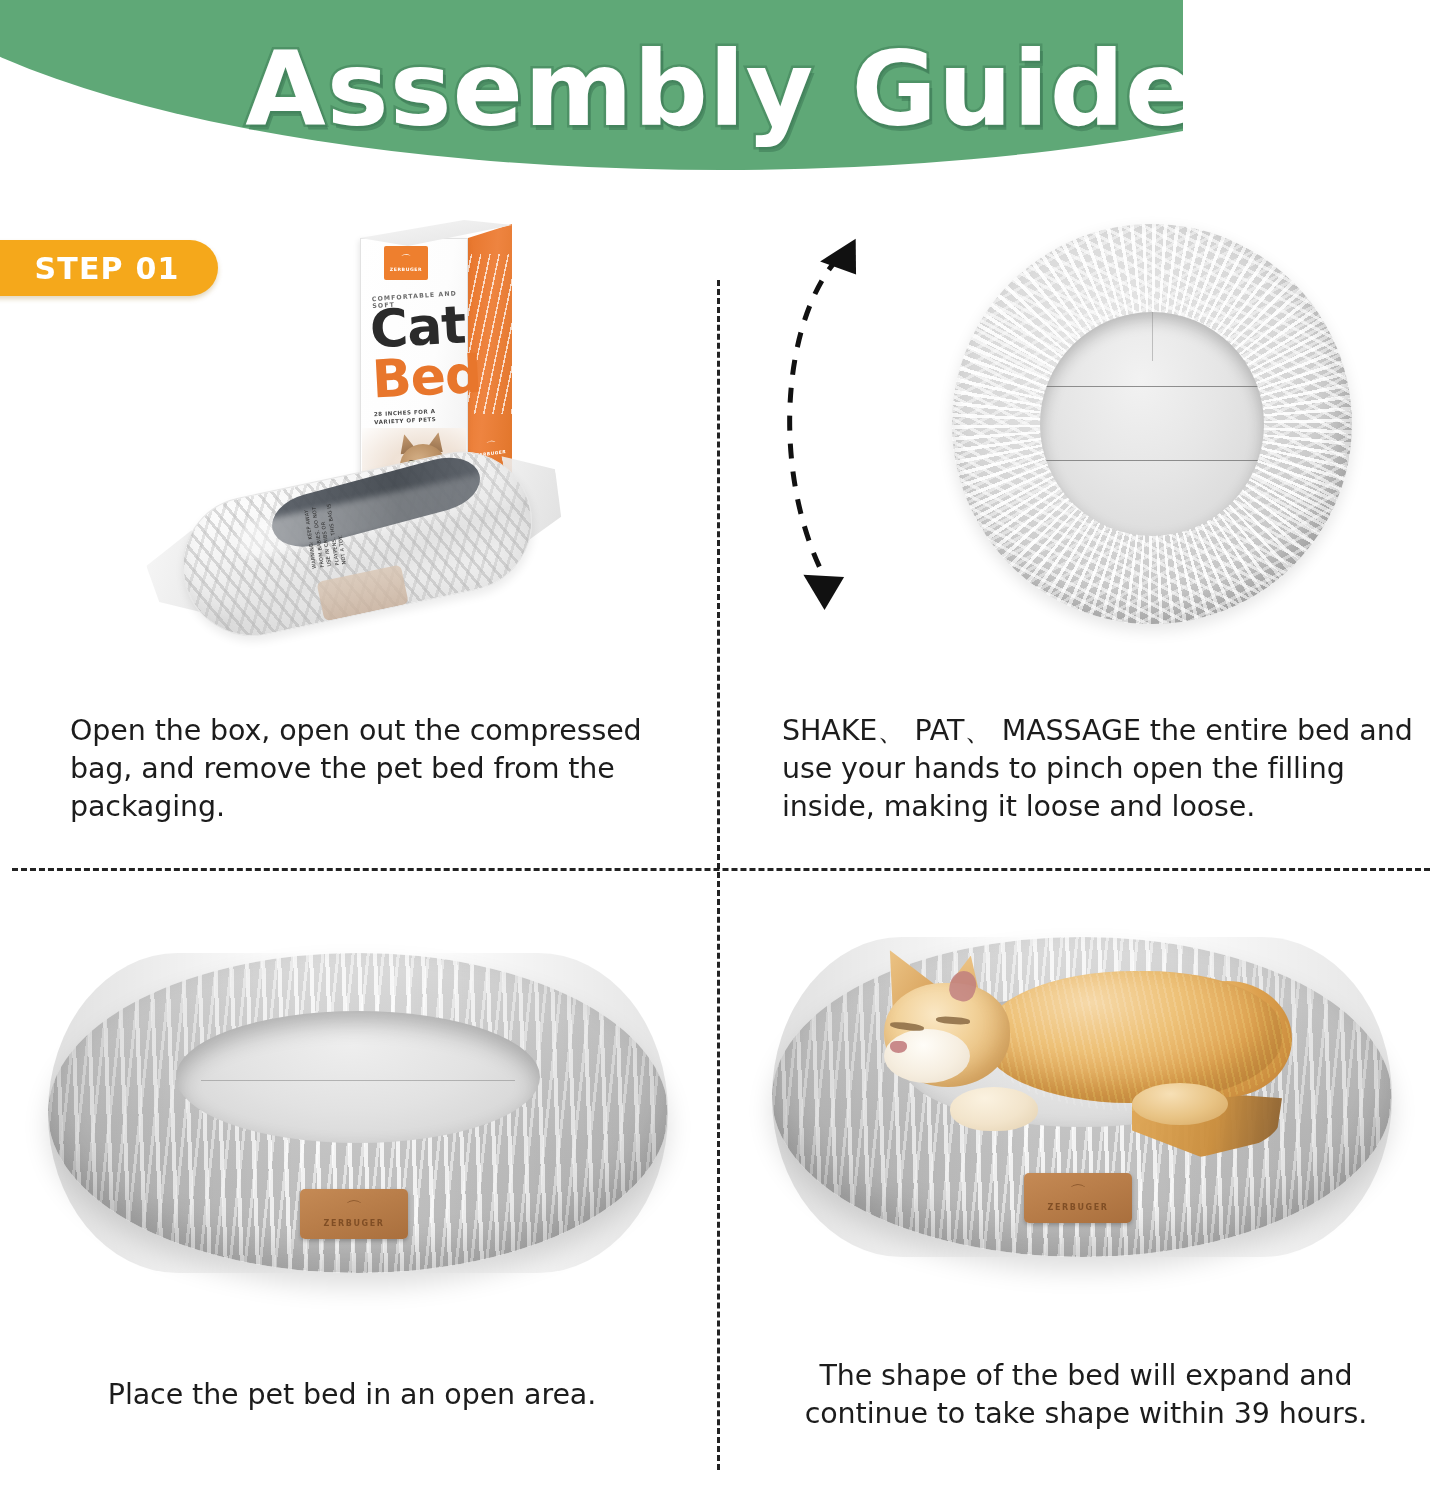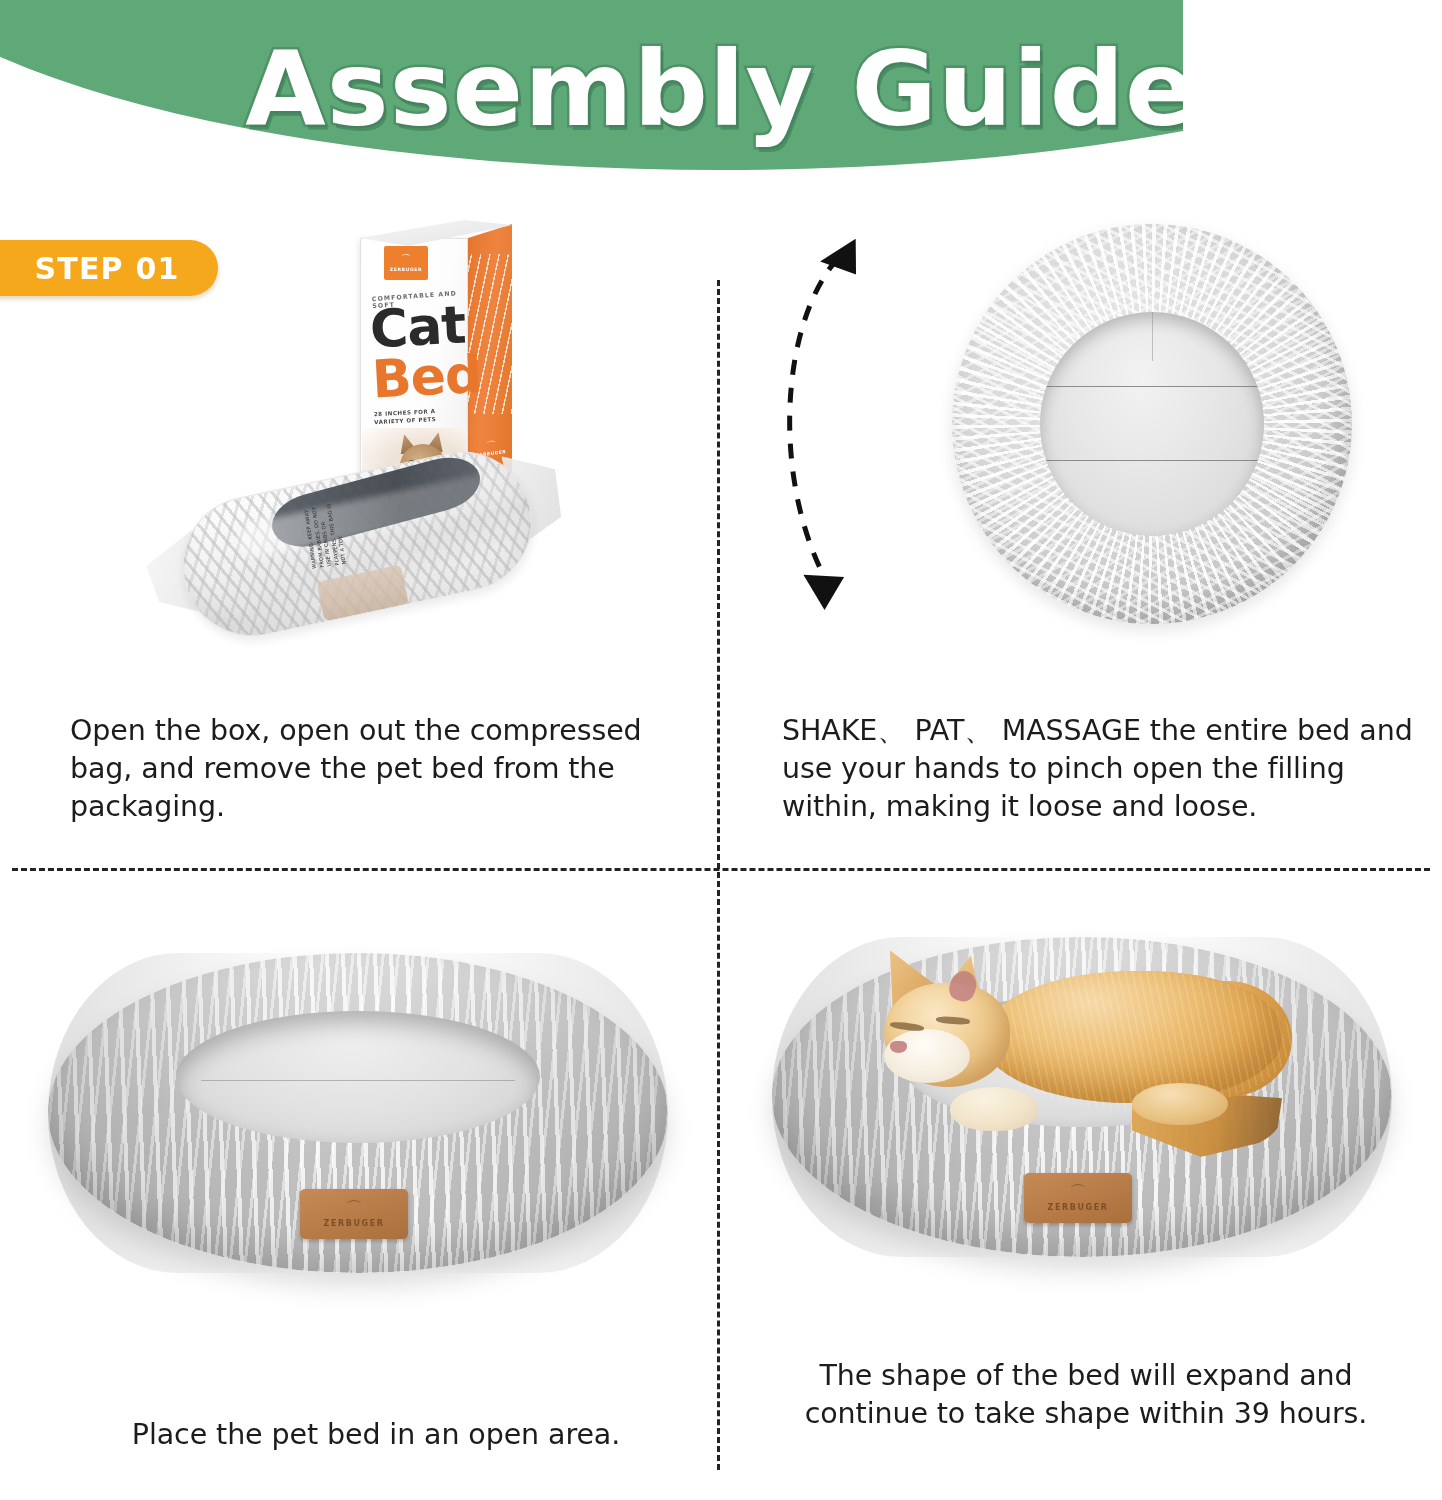--- a/index.html
+++ b/index.html
@@ -77,21 +77,21 @@
   .caption{
     position:absolute;
     font-family:"DejaVu Sans", sans-serif;
     font-size:28.5px;
     line-height:1.34;
     color:#1c1c1c;
     letter-spacing:-.1px;
   }
   .cap1{ left:70px;  top:512px; width:620px; text-align:left; }
   .cap2{ left:62px;  top:512px; width:650px; text-align:left; }
-  .cap3{ left:56px;  top:505px; width:640px; text-align:center;margin-top:40px; }
+  .cap3{ left:32px;  top:505px; width:640px; text-align:center; }
   .cap4{ left:36px;  top:486px; width:660px; text-align:center; }
 
   
   .box-scene{ left:150px; top:20px; width:430px; height:440px; }
 
   .pbox{ position:absolute; left:210px; top:0px; width:152px; height:310px; }
   .pbox-front{
     position:absolute; left:0; top:18px; width:108px; height:292px;
     background:linear-gradient(100deg,#ffffff 0%,#fdfdfd 60%,#efefef 100%);
     border:1px solid #e2e2e2;
@@ -467,21 +467,21 @@
         <div class="dt-seam s2"></div>
       </div>
     </div>
 
     <svg class="arrow-svg" viewBox="0 0 190 390">
       <path d="M 78 30 C 20 96, 12 250, 66 352" fill="none" stroke="#111" stroke-width="5" stroke-dasharray="15 13" stroke-linecap="butt"></path>
       <polygon points="88,8 66,44 104,40" fill="#111" transform="rotate(26 86 26)"></polygon>
       <polygon points="62,382 46,344 86,352" fill="#111" transform="rotate(-8 64 364)"></polygon>
     </svg>
 
-    <div class="caption cap2">SHAKE、 PAT、 MASSAGE the entire bed and use your hands to pinch open the filling within, making it loose and loose.</div>
+    <div class="caption cap2">SHAKE、 PAT、 MASSAGE the entire bed and use your hands to pinch open the filling inside, making it loose and loose.</div>
   </div>
 
   <div class="panel p3">
 
     <div class="art bed3 bed3-p3">
       <div class="b3-ring"></div>
       <div class="b3-shadeL"></div>
       <div class="b3-shadeR"></div>
       <div class="b3-inner">
         <div class="b3-inner-seam"></div>

